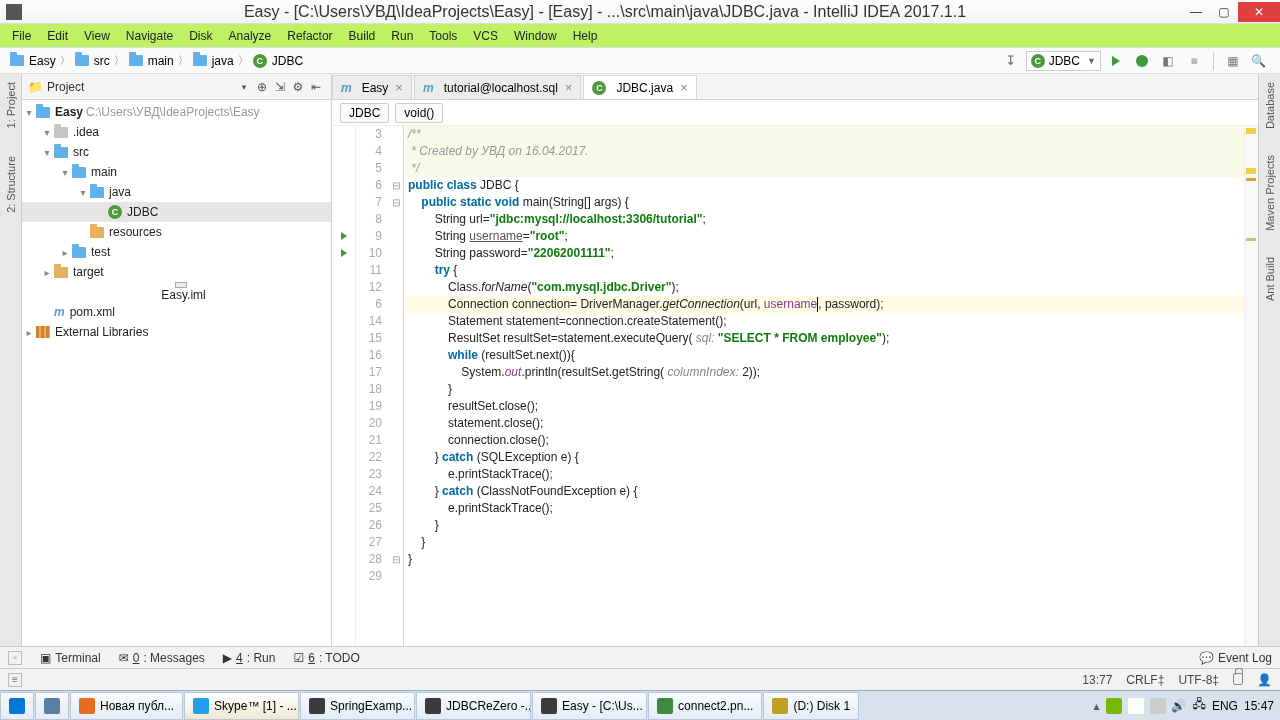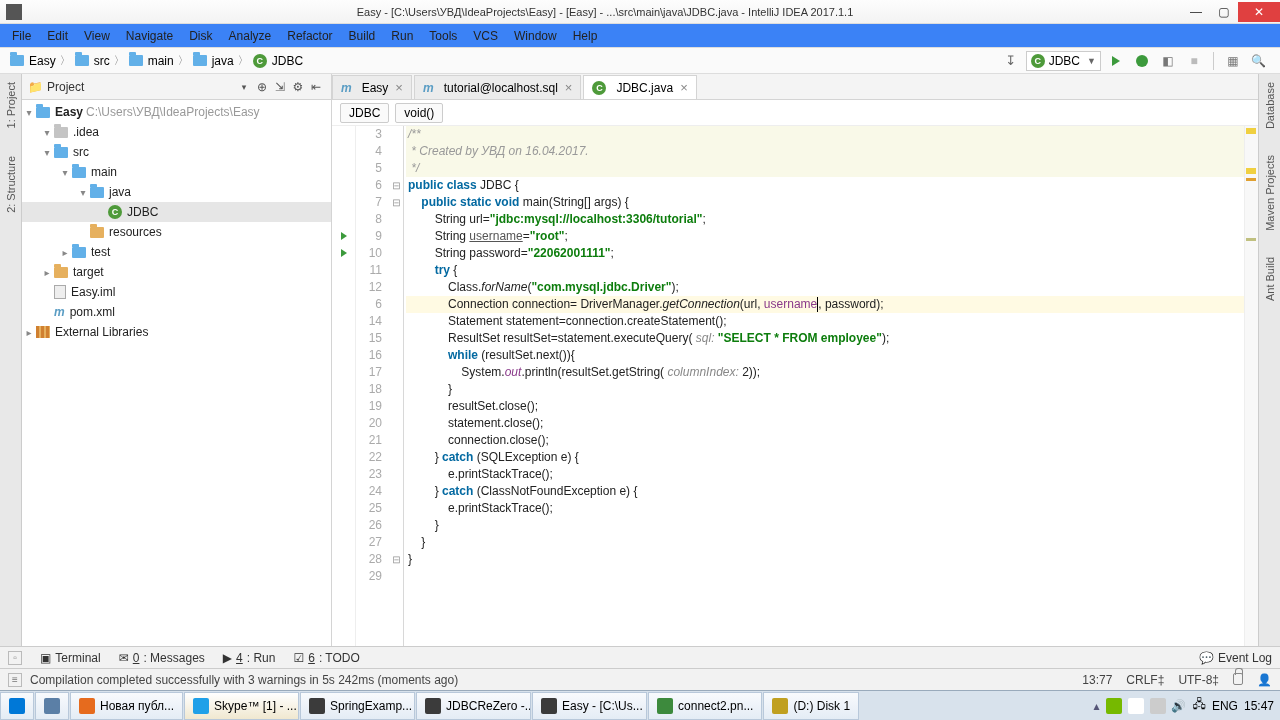--- a/index.html
+++ b/index.html
@@ -1,23 +1,23 @@
 <!DOCTYPE html>
 <html><head>
 <meta charset="utf-8">
 <style>
 * { margin:0; padding:0; box-sizing:border-box; font-family:"Segoe UI",Tahoma,sans-serif; font-size:12px; }
 body { width:1280px; height:720px; overflow:hidden; background:#f0f0f0; display:flex; flex-direction:column; }
 .titlebar { height:24px; background:linear-gradient(#fdfdfd,#f3f3f3); display:flex; align-items:center; border-bottom:1px solid #ddd; }
 .titlebar-icon { width:16px; height:16px; margin:0 6px; background:#555; }
-.titlebar-text { flex:1; text-align:center; color:#333; font-size:11px; }
+.titlebar-text { flex:1; text-align:center; color:#333; font-size:16px; }
 .win-btns { display:flex; }
 .win-btn { width:28px; height:20px; display:flex; align-items:center; justify-content:center; color:#333; }
 .win-btn.close { background:#e04040; color:#fff; width:42px; }
-.menubar { height:24px; background:#3b82f6; display:flex; align-items:center; padding:0 4px; border-bottom:1px solid #ddd; }
+.menubar { height:24px; background:#bef264; display:flex; align-items:center; padding:0 4px; border-bottom:1px solid #ddd; }
 .menubar span { padding:3px 8px; color:#222; }
 .crumb-bar { height:26px; background:#fafafa; border-bottom:1px solid #ddd; display:flex; align-items:center; padding:0 4px; }
 .crumb-item { display:flex; align-items:center; padding:0 6px; height:22px; }
 .crumb-arrow { color:#777; margin:0 -2px; font-size:11px; }
 .folder-icon { width:14px; height:11px; background:#62b0e8; border-radius:1px; margin-right:5px; position:relative; }
 .folder-icon::before { content:''; position:absolute; top:-3px; left:0; width:7px; height:3px; background:#62b0e8; border-radius:1px 1px 0 0; }
 .class-icon { width:14px; height:14px; background:#4e9a3a; border-radius:50%; margin-right:5px; display:flex;align-items:center;justify-content:center;color:#fff;font-size:9px;font-weight:bold; }
 .run-controls { margin-left:auto; display:flex; align-items:center; gap:4px; padding-right:6px; }
 .run-select { background:#fff; border:1px solid #ccc; padding:2px 20px 2px 22px; position:relative; }
 .icon-btn { width:22px; height:22px; display:flex; align-items:center; justify-content:center; }
@@ -234,21 +234,21 @@
         <div class="tree-row" style="padding-left: 36px;">
           <span class="tw">▸</span>
           <div class="folder-icon"></div>
           <span class="tree-label">test</span>
         </div>
         <div class="tree-row" style="padding-left: 18px;">
           <span class="tw">▸</span>
           <div class="folder-brown"></div>
           <span class="tree-label">target</span>
         </div>
-        <div class="tree-row" style="padding-left: 18px;">
+        <div class="tree-row" style="padding-left: 18px; flex-direction: column;">
           <span class="tw"></span>
           <div class="file-icon"></div>
           <span class="tree-label">Easy.iml</span>
         </div>
         <div class="tree-row" style="padding-left: 18px;">
           <span class="tw"></span>
           <span class="m-icon">m</span>
           <span class="tree-label">pom.xml</span>
         </div>
         <div class="tree-row">
@@ -410,21 +410,20 @@
       </div>
     </div>
   <div style="margin-left:auto;" class="tb-item">
     <span>💬</span>
     <span>Event Log</span>
   </div>
 </div>
 
 <div class="status-bar">
   <div class="small-box" style="margin-right:8px;">≡</div>
-  <span class="msg">Compilation completed successfully with 3 warnings in 5s 242ms (moments ago)</span>
   <div class="right">
     <span>13:77</span>
     <span>CRLF‡</span>
     <span>UTF-8‡</span>
     <span class="lock-icon"></span>
     <span>👤</span>
   </div>
 </div>
 
 <div class="taskbar">

